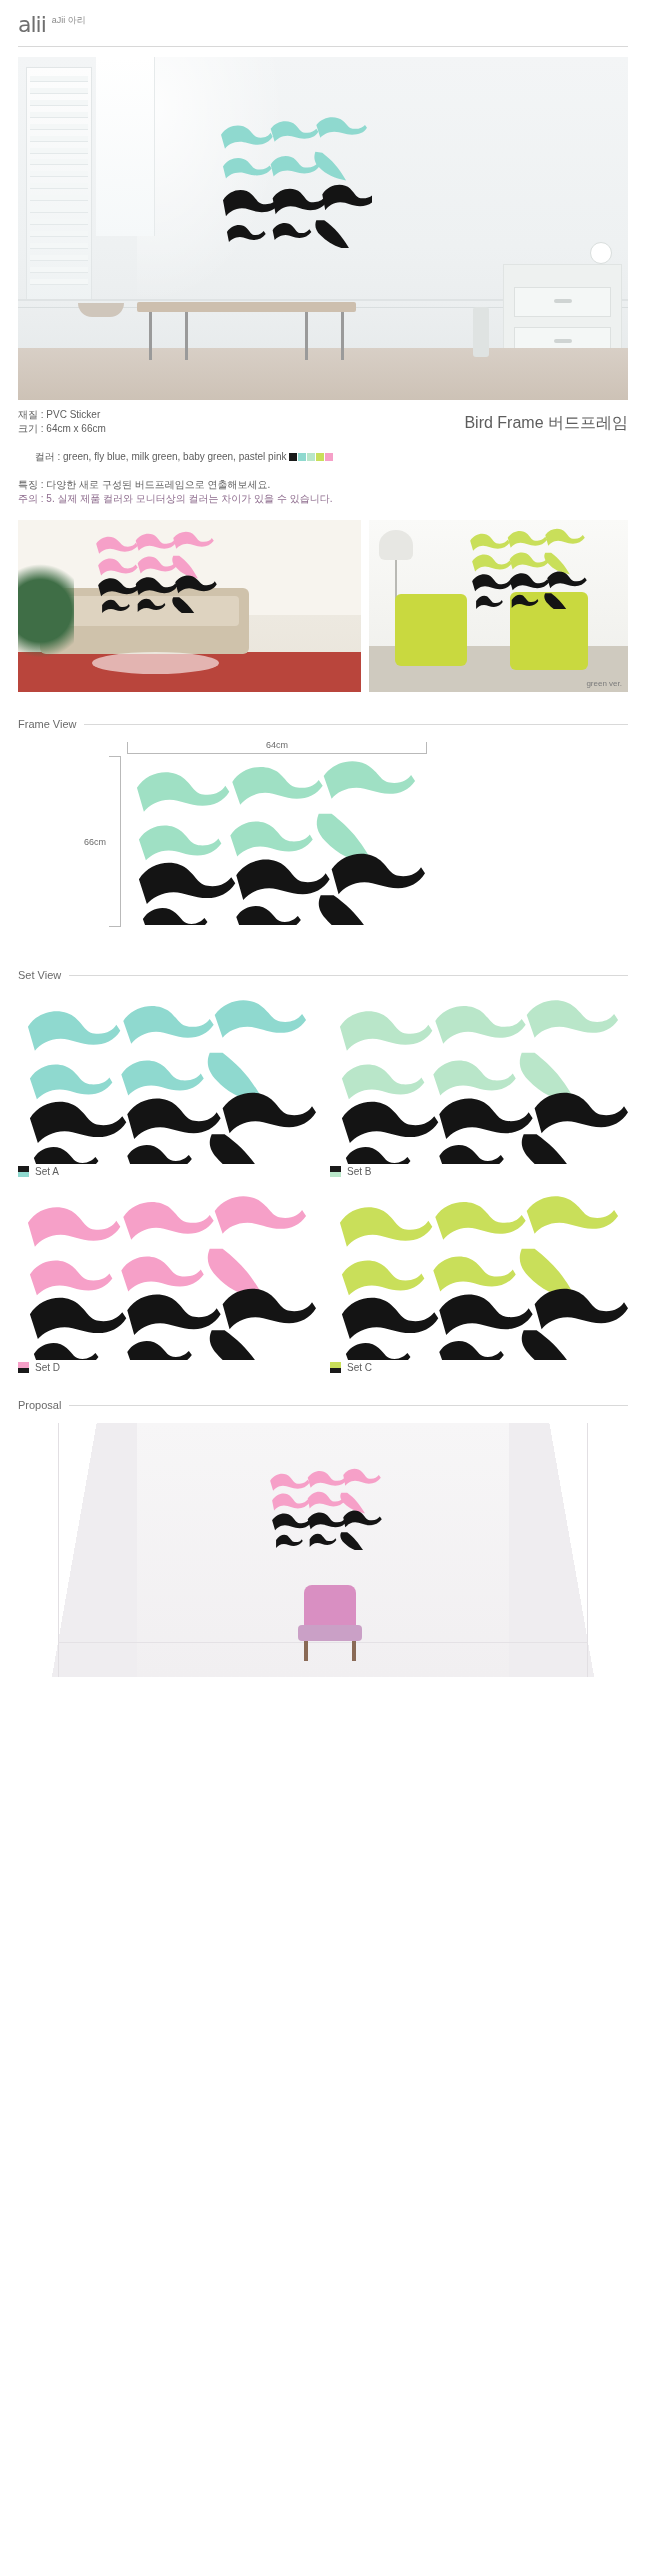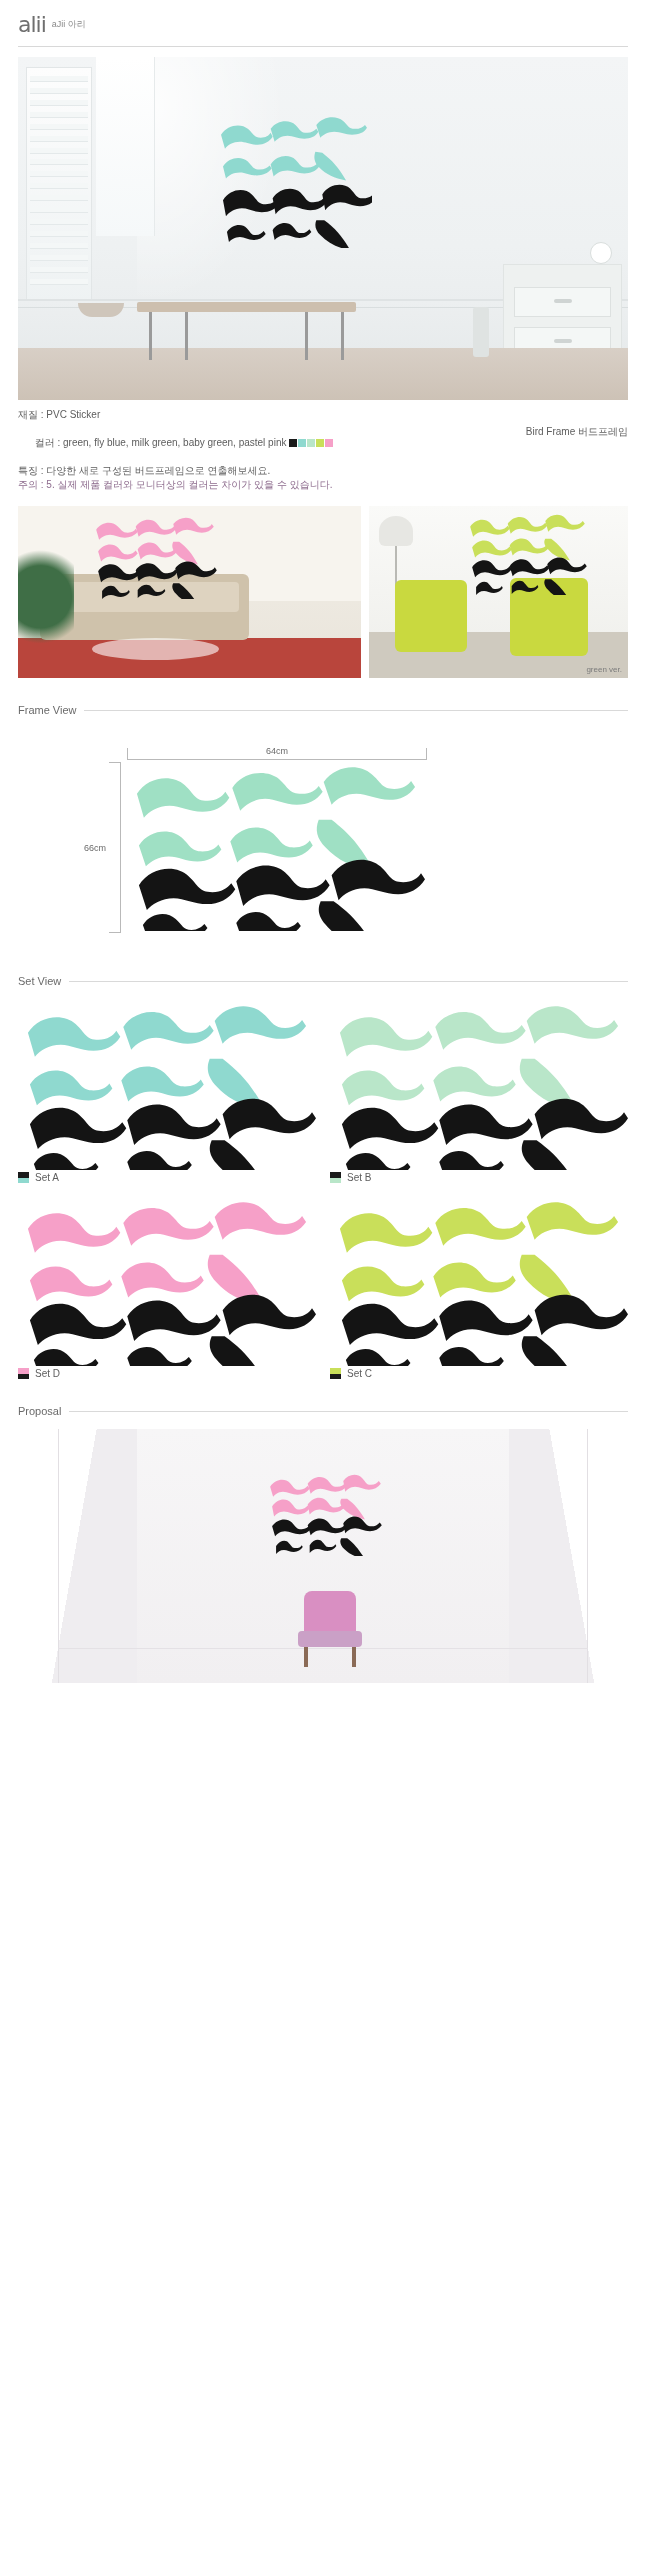--- a/index.html
+++ b/index.html
@@ -15,21 +15,21 @@
     min-height:2576px;
     position:relative;
     box-sizing:border-box;
     padding:0;
   }
 
   
   .header{
     padding:14px 36px 6px 18px;
     display:flex;
-    align-items:center;
+    align-items:flex-start;
     gap:6px;
   }
   .brand-logo{
     font-size:22px;
     letter-spacing:-1px;
     color:#6f6f6f;
     font-family:"DejaVu Sans", sans-serif;
     line-height:1;
   }
   .brand-sub{
@@ -118,21 +118,21 @@
   .specs{
     margin:8px 18px 0 18px;
     position:relative;
     font-size:10px;
     line-height:14px;
     color:#5d5d5d;
   }
   .specs div{white-space:pre;}
   .spec-note{color:#8d6b8d;}
   .spec-title-right{
-    position:absolute;right:0;top:17px;font-size:10px;color:#5d5d5d;
+    position:absolute;right:0;top:8px;font-size:16px;color:#5d5d5d;
   }
   .swatches{display:inline-flex;gap:1px;vertical-align:-1px;margin-left:3px;}
   .sw{width:8px;height:8px;display:inline-block;}
 
   
   .photo-row{
     margin:14px 18px 0 18px;
     display:flex;
     gap:8px;
     width:610px;
@@ -170,21 +170,21 @@
   }
   .sec-head{
     display:flex;align-items:center;gap:8px;font-size:11px;color:#6a6a6a;
   }
   .sec-head .line{flex:1;height:1px;background:#d9d9d9;}
 
   
   .detail-box{
     position:relative;
     width:610px;height:209px;
-    margin-top:24px;
+    margin-top:4px;
   }
   .detail-inner{
     position:absolute;left:109px;top:22px;width:298px;height:169px;
   }
   .dim-top{
     position:absolute;left:109px;top:8px;width:298px;height:12px;
     border-left:1px solid #b9b9b9;border-right:1px solid #b9b9b9;
   }
   .dim-top:after{content:"";position:absolute;left:0;right:0;top:11px;border-top:1px solid #b9b9b9;}
   .dim-top span{
@@ -319,20 +319,21 @@
           <path d="M60 122c5-8 15-9 20-4 4 4 4 7 9 7 4 0 6-2 8-4l2 3c-3 4-7 6-12 6-6 0-9-3-14-3-5 0-9 3-11 5z"></path>
           <path d="M112 112c11 8 18 16 26 30-13-2-22-7-30-15-5-5-6-10-4-15z"></path>
         </g>
       </svg>
     </div>
   </div>
 
   <div class="specs">
     <div class="spec-title-right">Bird Frame 버드프레임</div>
     <div>재질 : PVC Sticker</div>
+    <div>크기 : 64cm x 66cm</div>
     <div>
       <span>컬러 : green, fly blue, milk green, baby green, pastel pink</span><span class="swatches"><i class="sw" style="background:#1a1a1a"></i><i class="sw" style="background:#8fd9cf"></i><i class="sw" style="background:#b9e6c9"></i><i class="sw" style="background:#c9df5a"></i><i class="sw" style="background:#f6a0c8"></i></span>
     </div>
     <div>특징 : 다양한 새로 구성된 버드프레임으로 연출해보세요.</div>
     <div class="spec-note">주의 : 5. 실제 제품 컬러와 모니터상의 컬러는 차이가 있을 수 있습니다.</div>
   </div>
 
   <div class="photo-row">
     <div class="photo left">
       <div class="ph-wall"></div>

